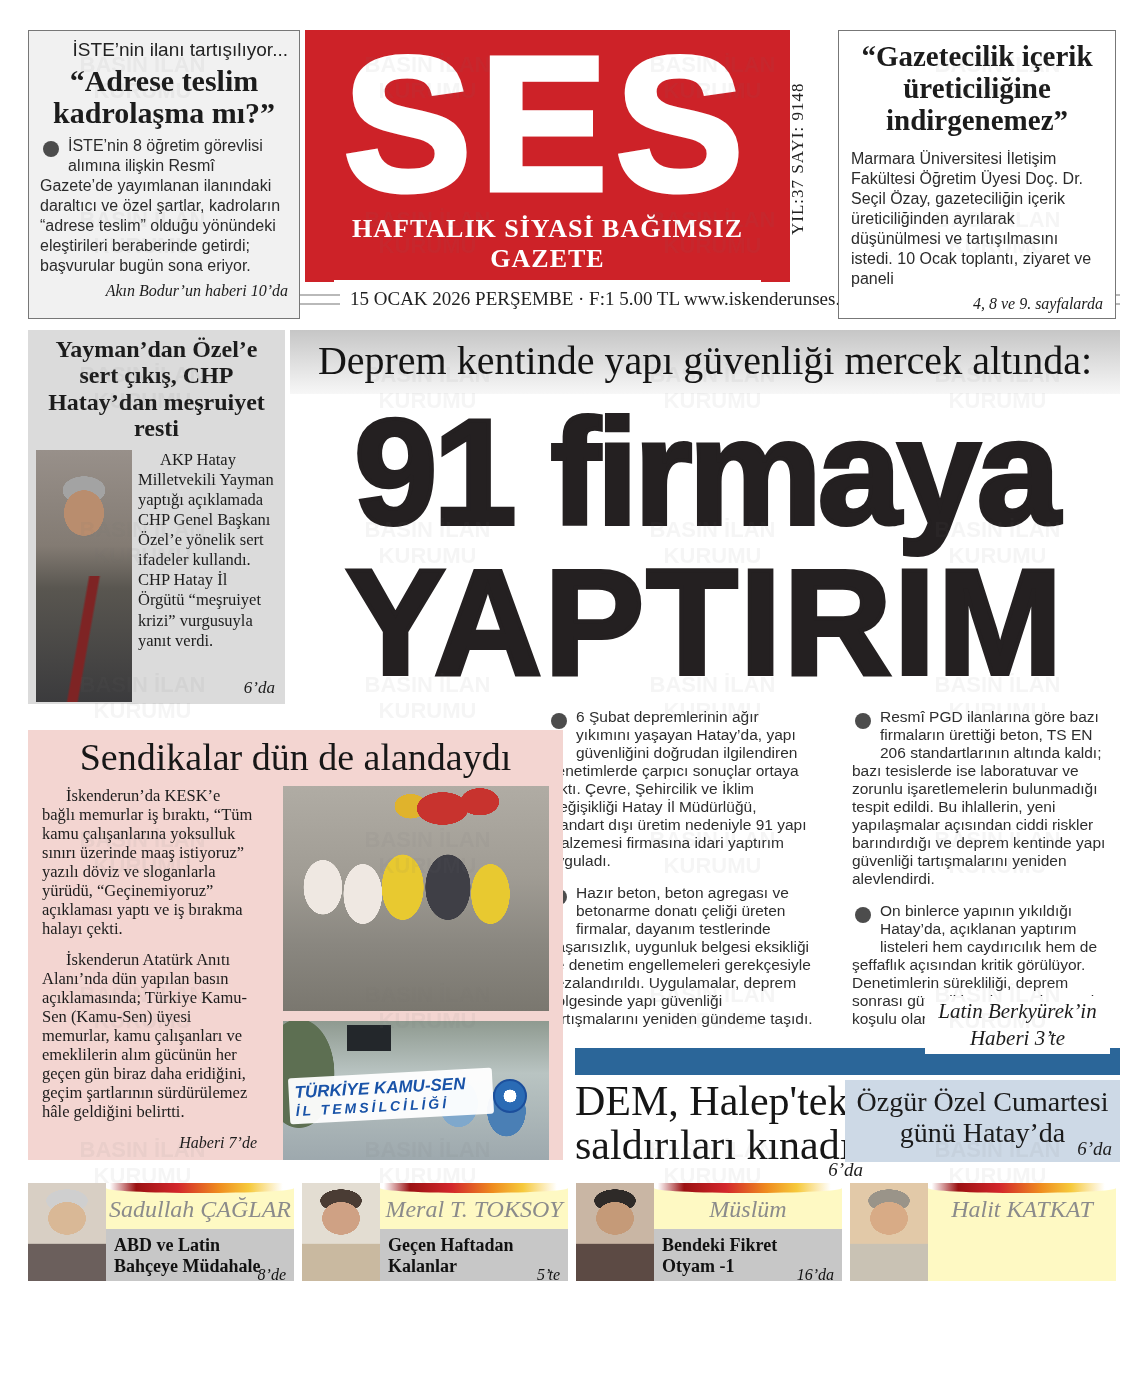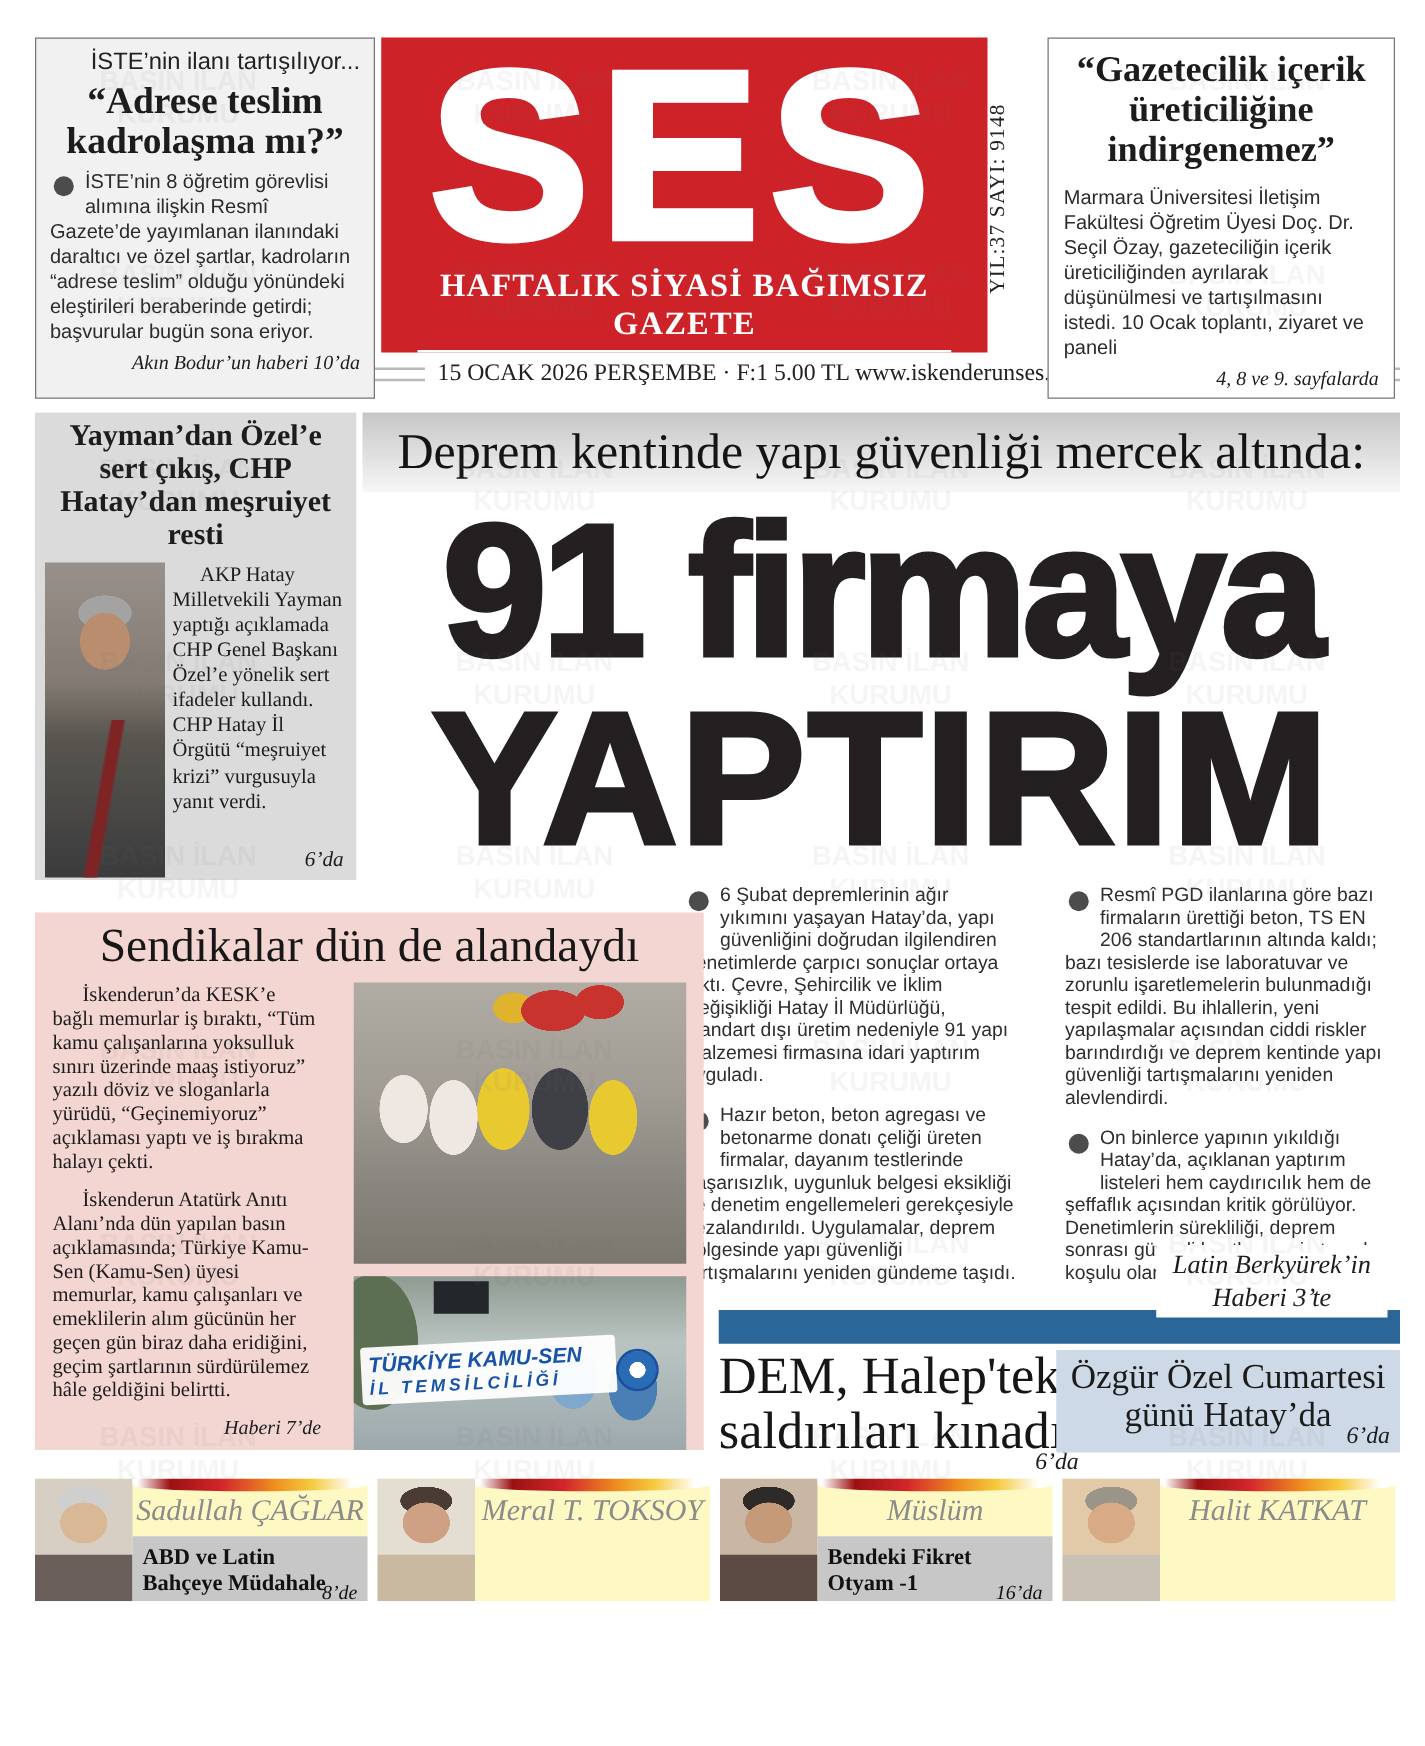--- a/index.html
+++ b/index.html
@@ -318,20 +318,22 @@
       <div class="colname">Sadullah ÇAĞLAR</div>
       <div class="coltitle"><span>ABD ve Latin Bahçeye Müdahale</span>
         <span class="colref">8’de</span></div>
     </div>
   </div>
   <div class="abs colcard" style="left:302px;">
     <div class="colphoto" style="--bg:#e3ddd2;--hair:#4a3c34;--suit:#c9b9a0;--skin:#cfa184;"></div>
     <div class="colright">
       <div class="swoosh"></div>
       <div class="colname">Meral T. TOKSOY</div>
+      <div class="coltitle"><span>Geçen Haftadan Kalanlar</span>
+        <span class="colref">5’te</span></div>
     </div>
   </div>
   <div class="abs colcard" style="left:576px;">
     <div class="colphoto" style="--bg:#c9b6a4;--hair:#2e2a28;--suit:#5c4a44;--skin:#c59a78;"></div>
     <div class="colright">
       <div class="swoosh"></div>
       <div class="colname">Müslüm KABADAYI</div>
       <div class="coltitle"><span>Bendeki Fikret Otyam -1</span>
         <span class="colref">16’da</span></div>
     </div>

